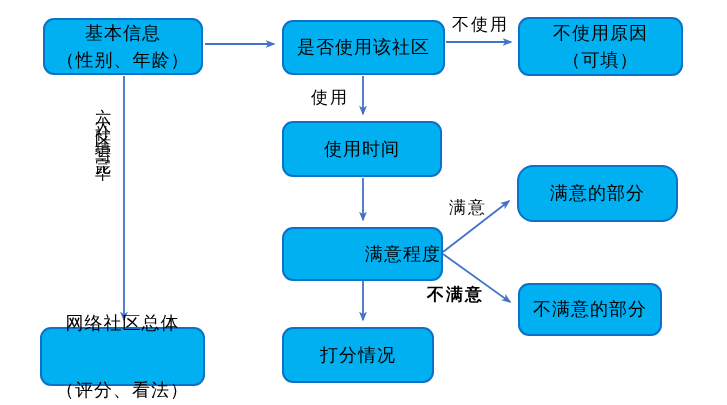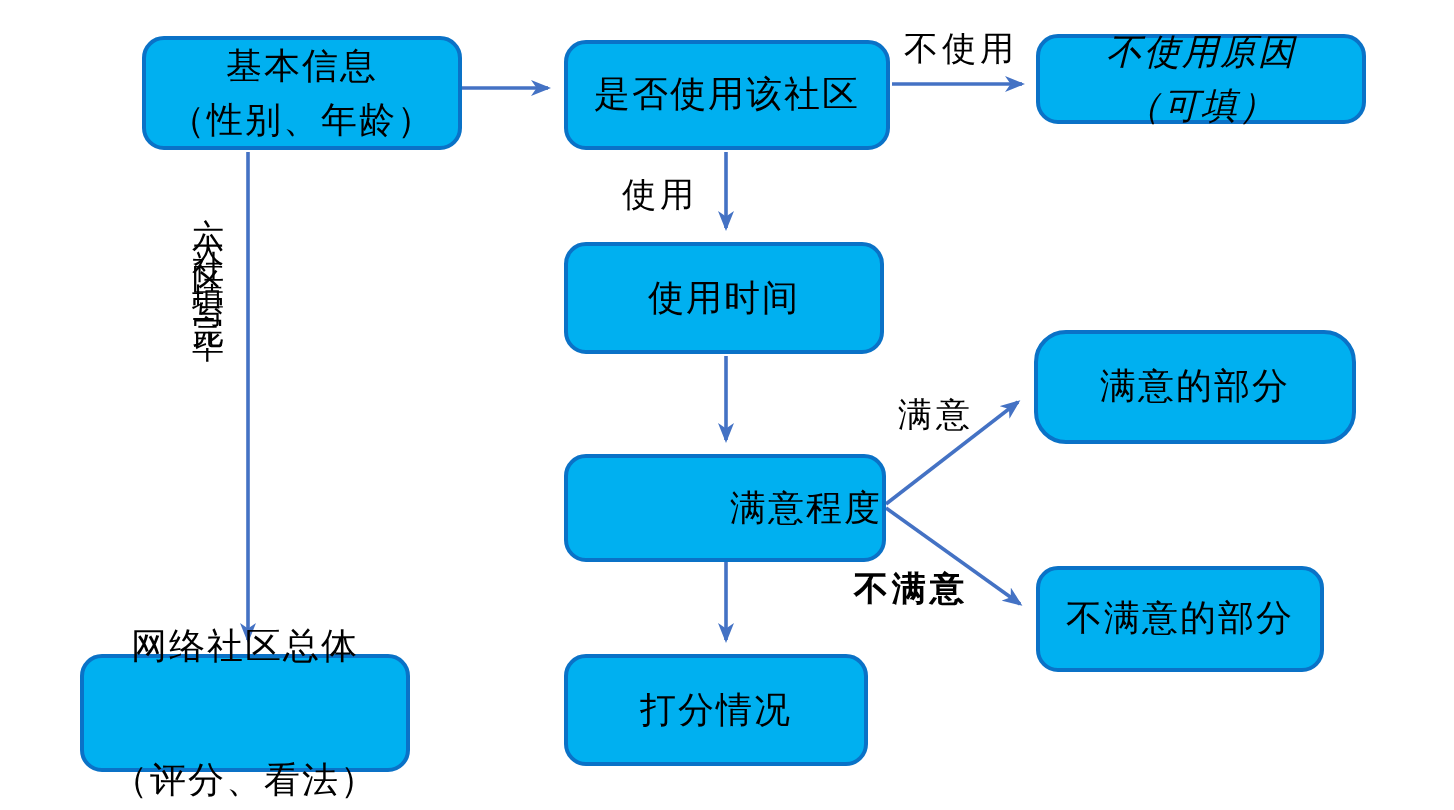--- a/index.html
+++ b/index.html
@@ -57,23 +57,23 @@
     position: absolute;
     left: 92px; top: 96px;
     height: 200px;
     writing-mode: vertical-rl;
     text-orientation: upright;
     font-size: 16px;
     letter-spacing: 8px;
     color: var(--text, #000);
   }
   
-  #n-basic      { left: 43px;  top: 18px;  width: 160px; height: 57px; margin-left: 28px; }
+  #n-basic      { left: 43px;  top: 18px;  width: 160px; height: 57px; }
   #n-usecomm    { left: 282px; top: 20px;  width: 163px; height: 55px; }
-  #n-noreason   { left: 518px; top: 17px;  width: 165px; height: 45px; font-style: italic; }
+  #n-noreason   { left: 518px; top: 17px;  width: 165px; height: 59px; }
   #n-usetime    { left: 282px; top: 121px; width: 160px; height: 56px; text-align: center; }
   #n-satis      { left: 282px; top: 227px; width: 161px; height: 54px; align-items: flex-end; }
   #n-score      { left: 282px; top: 327px; width: 152px; height: 56px; }
   #n-satispart  { left: 517px; top: 165px; width: 161px; height: 57px; border-radius: 16px; }
   #n-unsatpart  { left: 518px; top: 283px; width: 144px; height: 53px; }
   #n-overall    { left: 40px;  top: 327px; width: 165px; height: 59px; gap: 40px; }
   
   #lbl-notuse   { left: 452px; top: 13px; }
   #lbl-use      { left: 311px; top: 86px; }
   #lbl-satis    { left: 449px; top: 196px; }

